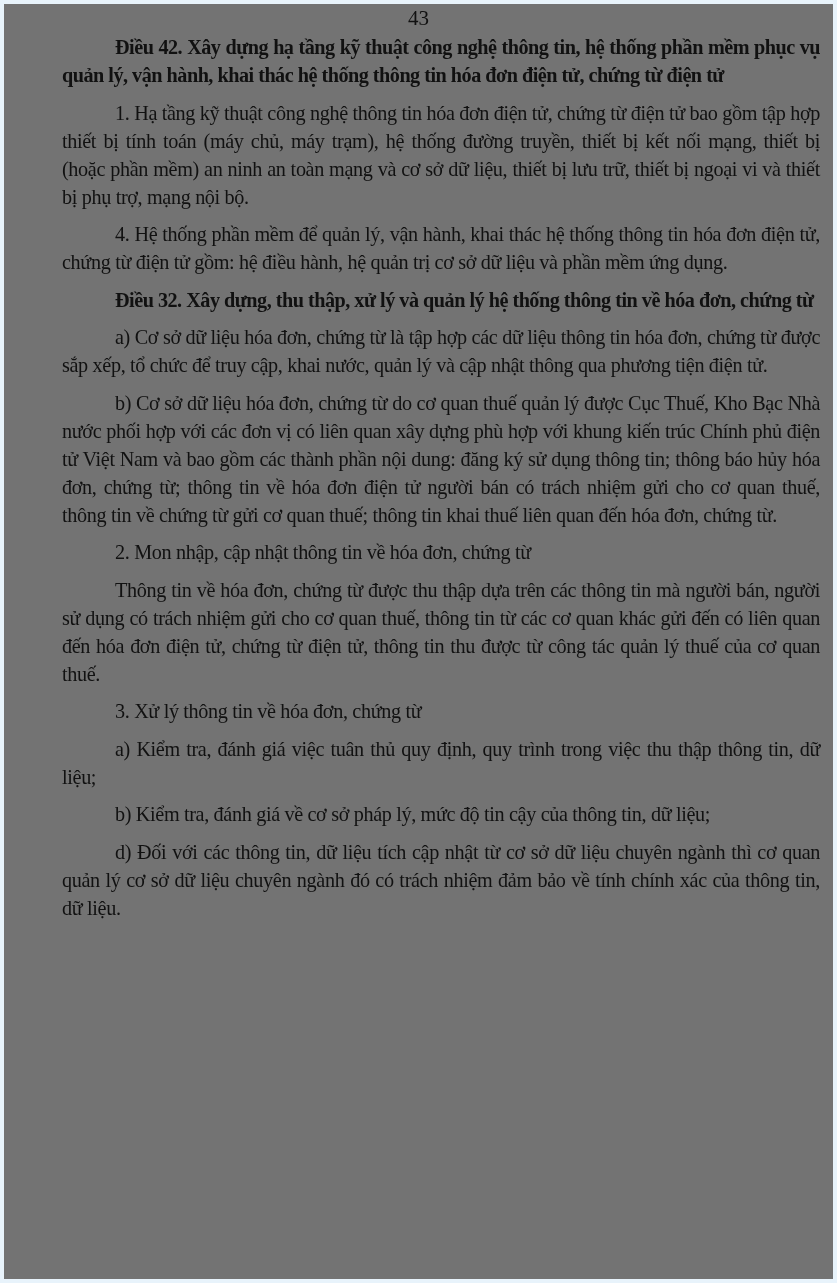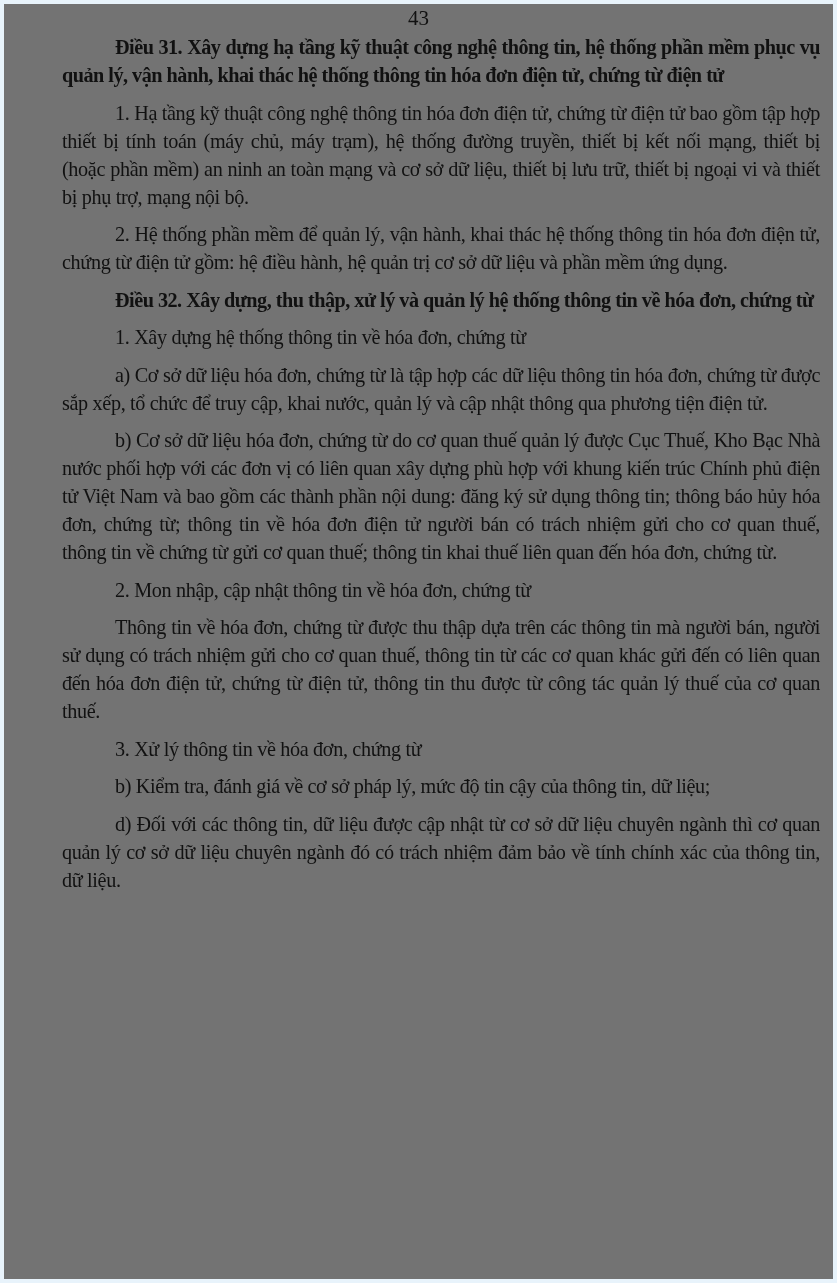--- a/index.html
+++ b/index.html
@@ -43,27 +43,27 @@
     letter-spacing: -0.5px;
   }
 </style>
 </head>
 <body>
 
 <div class="page">
   <div class="page-number">43</div>
 
   <div class="content">
-    <p class="heading">Điều 31. Xây dựng hạ tầng kỹ thuật công nghệ thông tin, hệ thống phần mềm phục vụ quản lý, vận hành, khai thác hệ thống thông tin hóa đơn điện tử, chứng từ điện tử</p>
+    <p class="heading">Điều 42. Xây dựng hạ tầng kỹ thuật công nghệ thông tin, hệ thống phần mềm phục vụ quản lý, vận hành, khai thác hệ thống thông tin hóa đơn điện tử, chứng từ điện tử</p>
     <p>1. Hạ tầng kỹ thuật công nghệ thông tin hóa đơn điện tử, chứng từ điện tử bao gồm tập hợp thiết bị tính toán (máy chủ, máy trạm), hệ thống đường truyền, thiết bị kết nối mạng, thiết bị (hoặc phần mềm) an ninh an toàn mạng và cơ sở dữ liệu, thiết bị lưu trữ, thiết bị ngoại vi và thiết bị phụ trợ, mạng nội bộ.</p>
-    <p>2. Hệ thống phần mềm để quản lý, vận hành, khai thác hệ thống thông tin hóa đơn điện tử, chứng từ điện tử gồm: hệ điều hành, hệ quản trị cơ sở dữ liệu và phần mềm ứng dụng.</p>
+    <p>4. Hệ thống phần mềm để quản lý, vận hành, khai thác hệ thống thông tin hóa đơn điện tử, chứng từ điện tử gồm: hệ điều hành, hệ quản trị cơ sở dữ liệu và phần mềm ứng dụng.</p>
 
     <p class="heading">Điều 32. Xây dựng, thu thập, xử lý và quản lý hệ thống thông tin về hóa đơn, chứng từ</p>
-    <p>1. Xây dựng hệ thống thông tin về hóa đơn, chứng từ</p>
     <p>a) Cơ sở dữ liệu hóa đơn, chứng từ là tập hợp các dữ liệu thông tin hóa đơn, chứng từ được sắp xếp, tổ chức để truy cập, khai nước, quản lý và cập nhật thông qua phương tiện điện tử.</p>
     <p>b) Cơ sở dữ liệu hóa đơn, chứng từ do cơ quan thuế quản lý được Cục Thuế, Kho Bạc Nhà nước phối hợp với các đơn vị có liên quan xây dựng phù hợp với khung kiến trúc Chính phủ điện tử Việt Nam và bao gồm các thành phần nội dung: đăng ký sử dụng thông tin; thông báo hủy hóa đơn, chứng từ; thông tin về hóa đơn điện tử người bán có trách nhiệm gửi cho cơ quan thuế, thông tin về chứng từ gửi cơ quan thuế; thông tin khai thuế liên quan đến hóa đơn, chứng từ.</p>
     <p>2. Mon nhập, cập nhật thông tin về hóa đơn, chứng từ</p>
     <p>Thông tin về hóa đơn, chứng từ được thu thập dựa trên các thông tin mà người bán, người sử dụng có trách nhiệm gửi cho cơ quan thuế, thông tin từ các cơ quan khác gửi đến có liên quan đến hóa đơn điện tử, chứng từ điện tử, thông tin thu được từ công tác quản lý thuế của cơ quan thuế.</p>
     <p>3. Xử lý thông tin về hóa đơn, chứng từ</p>
+    <p>a) Kiểm tra, đánh giá việc tuân thủ quy định, quy trình trong việc thu thập thông tin, dữ liệu;</p>
     <p>b) Kiểm tra, đánh giá về cơ sở pháp lý, mức độ tin cậy của thông tin, dữ liệu;</p>
-    <p>d) Đối với các thông tin, dữ liệu được cập nhật từ cơ sở dữ liệu chuyên ngành thì cơ quan quản lý cơ sở dữ liệu chuyên ngành đó có trách nhiệm đảm bảo về tính chính xác của thông tin, dữ liệu.</p>
+    <p>d) Đối với các thông tin, dữ liệu tích cập nhật từ cơ sở dữ liệu chuyên ngành thì cơ quan quản lý cơ sở dữ liệu chuyên ngành đó có trách nhiệm đảm bảo về tính chính xác của thông tin, dữ liệu.</p>
   </div>
 </div>
 
 </body></html>

